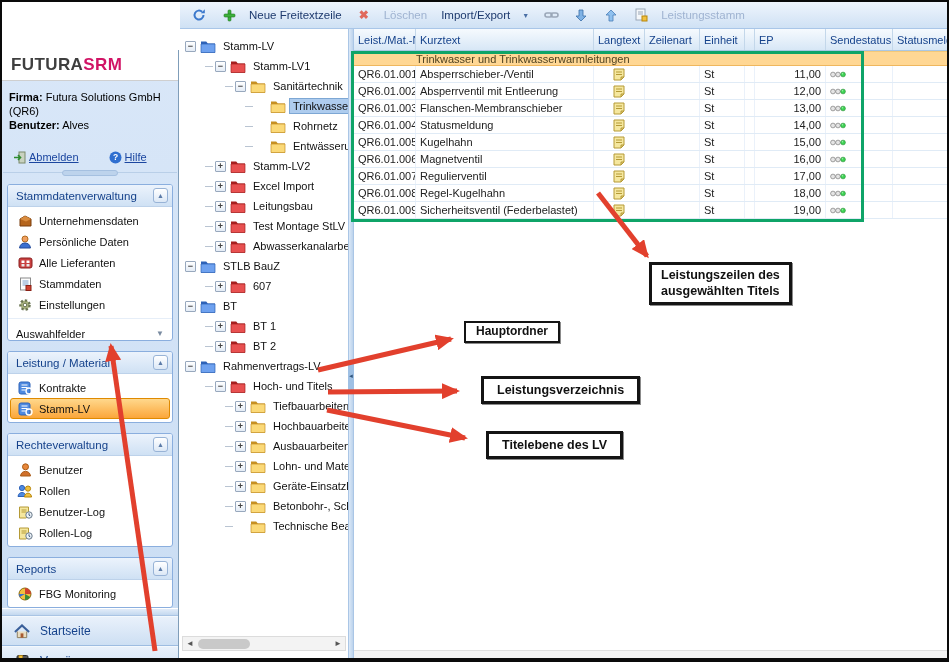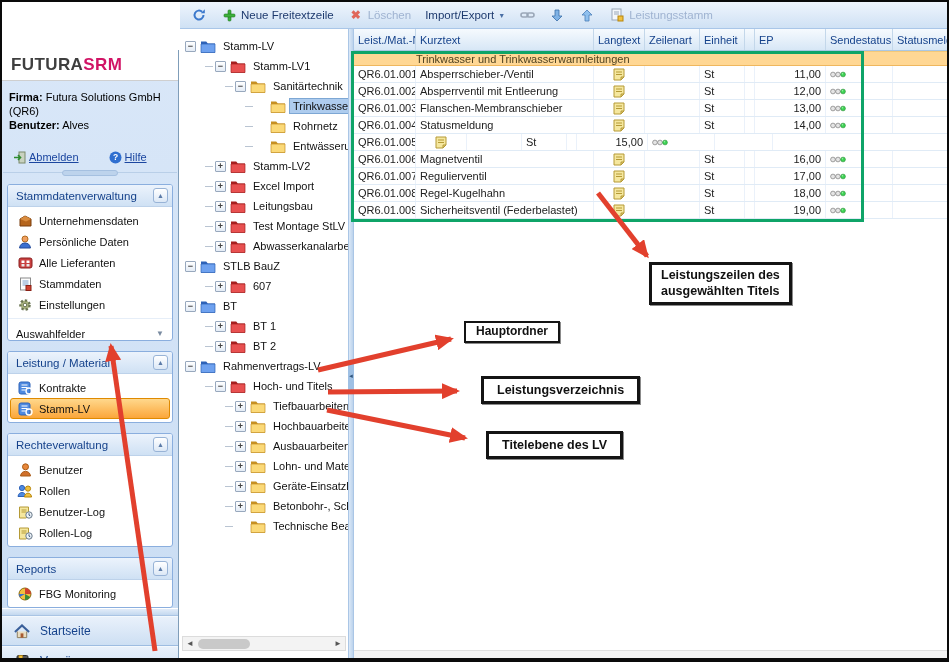--- a/index.html
+++ b/index.html
@@ -45,21 +45,21 @@
   .bn-item { height:30px; border-top:1px solid #f3f8fd; border-bottom:1px solid #9dbce1;
              background:linear-gradient(#e9f1fb,#cddff3); display:flex; align-items:center;
              gap:10px; padding:0 12px; color:#15428b; font-size:12px; cursor:pointer; }
   .bn-item.selected { background:linear-gradient(#fed383,#f5a71f); color:#203864; }
 
   
   .main { position:absolute; left:178px; top:0; right:0; height:100%; }
   .toolbar { height:27px; background:linear-gradient(#eff5fd,#cfe1f4);
              border-bottom:1px solid #a9c6e8; display:flex; align-items:center;
              padding:0 5px; gap:2px; }
-  .tbtn { display:flex; align-items:center; gap:4px; padding:2px 6px; border-radius:3px;
+  .tbtn { display:flex; align-items:center; gap:12px; padding:2px 6px; border-radius:3px;
           color:#1e3a6e; font-size:11.5px; cursor:pointer; }
   .tbtn.disabled { color:#9fb3d1; cursor:default; }
   .tbtn .caret { font-size:7px; color:#4a6fa5; }
 
   .content { position:absolute; top:27px; left:0; right:0; bottom:0; }
   .treepanel { position:absolute; left:0; top:0; width:168px; bottom:0; background:#fff; overflow:hidden; }
   .tree { padding:7px 0 0 5px; }
   .tnode { height:20px; display:flex; align-items:center; white-space:nowrap; cursor:pointer; }
   .texp { width:11px; height:11px; border:1px solid #98a8bd; border-radius:1px;
           background:linear-gradient(#ffffff,#e4ecf6); color:#444; font-size:9px; line-height:9px;
@@ -849,20 +849,21 @@
                     <circle cx="13.5" cy="5.5" r="4" fill="#e4e4e4" stroke="#666"></circle>
                     <circle cx="22" cy="5.5" r="4" fill="#3ed354" stroke="#1f8a2c"></circle>
                     <circle cx="21" cy="4.3" r="1.3" fill="#9af0a6"></circle>
                   </svg>
                 </span>
               </span>
               <span class="td" style="width: 58px;"></span>
             </div>
             <div class="trow">
               <span class="td" style="width: 62px;">QR6.01.0050</span>
+              <span class="td" style="width: 178px;">Kugelhahn</span>
               <span class="td" style="width: 51px; justify-content: center;">
                 <span class="ic">
                   <svg width="12" height="13" viewBox="0 0 12 13">
                     <path d="M1 1h10v8l-3 3H1z" fill="#f5e79e" stroke="#b59a36"></path>
                     <path d="M8 12V9h3z" fill="#e0cd7a" stroke="#b59a36"></path>
                     <line x1="3" y1="4" x2="9" y2="4" stroke="#b59a36"></line>
                     <line x1="3" y1="6.5" x2="9" y2="6.5" stroke="#b59a36"></line>
                   </svg>
                 </span>
               </span>

